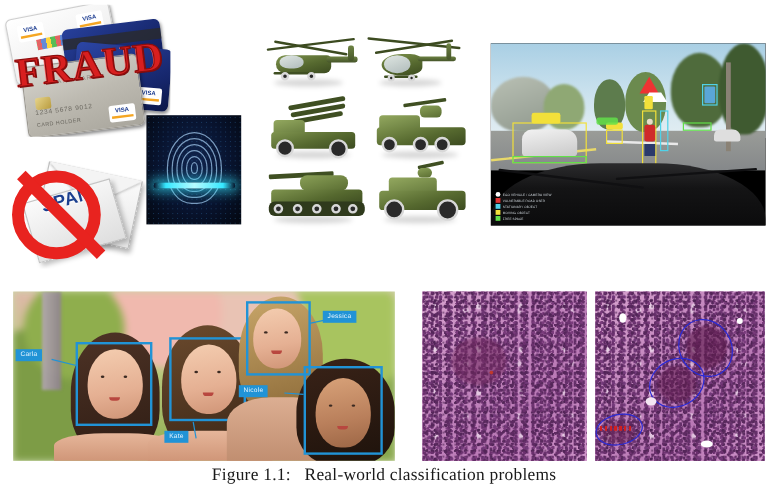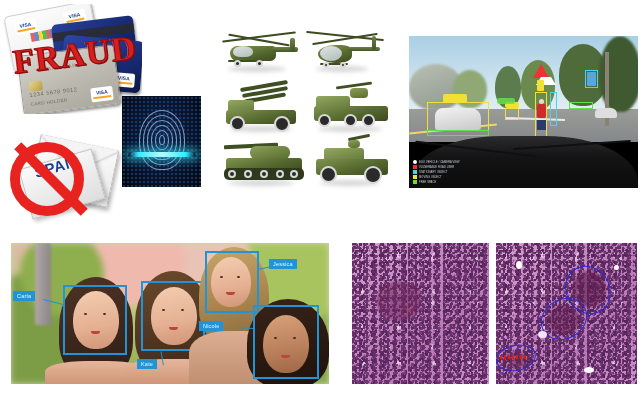--- a/index.html
+++ b/index.html
@@ -468,14 +468,19 @@
     <div class="ellipse-blue" style="left:70px;top:22px;width:44px;height:50px;transform:rotate(-32deg);"></div>
     <div class="ellipse-blue" style="left:44px;top:56px;width:48px;height:40px;transform:rotate(-28deg);"></div>
     <div class="ellipse-red" style="left:0px;top:102px;width:40px;height:26px;transform:rotate(-12deg);border-color:#2a2ad6;"></div>
     <div style="position:absolute;left:4px;top:112px;width:26px;height:4px;background:repeating-linear-gradient(90deg,#d02020 0 2px,transparent 2px 4px);"></div>
     <div style="position:absolute;left:20px;top:18px;width:6px;height:8px;border-radius:50%;background:#ffffff;"></div>
     <div style="position:absolute;left:118px;top:22px;width:5px;height:5px;border-radius:50%;background:#ffffff;"></div>
     <div style="position:absolute;left:42px;top:88px;width:9px;height:7px;border-radius:50%;background:#f3e6f2;"></div>
     <div style="position:absolute;left:88px;top:124px;width:10px;height:6px;border-radius:50%;background:#ffffff;"></div>
   </div>
 
+  <div id="caption">
+    <span>Figure 1.1:</span>
+    <span>&nbsp;</span>
+    <span>Real-world classification problems</span>
+  </div>
 
 </div>
 
 </body></html>

